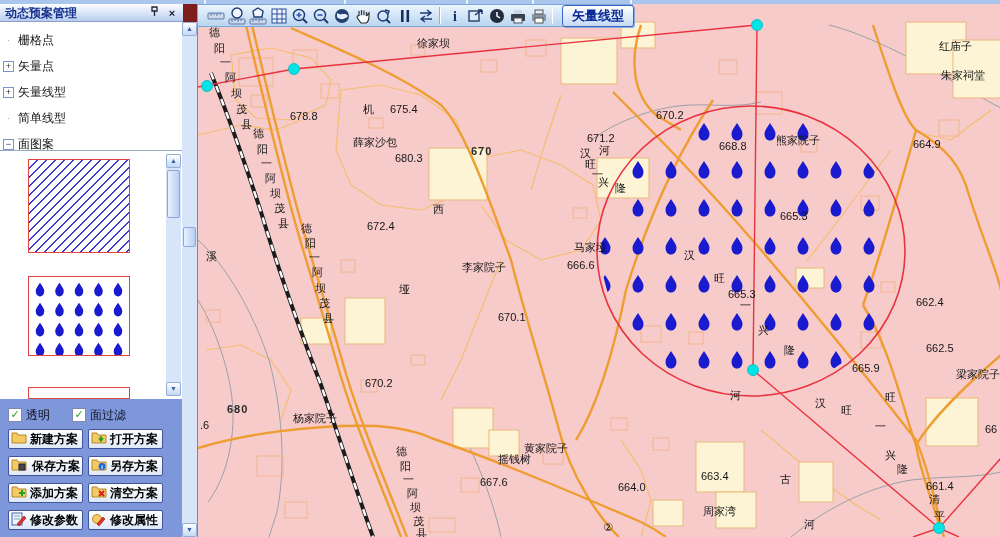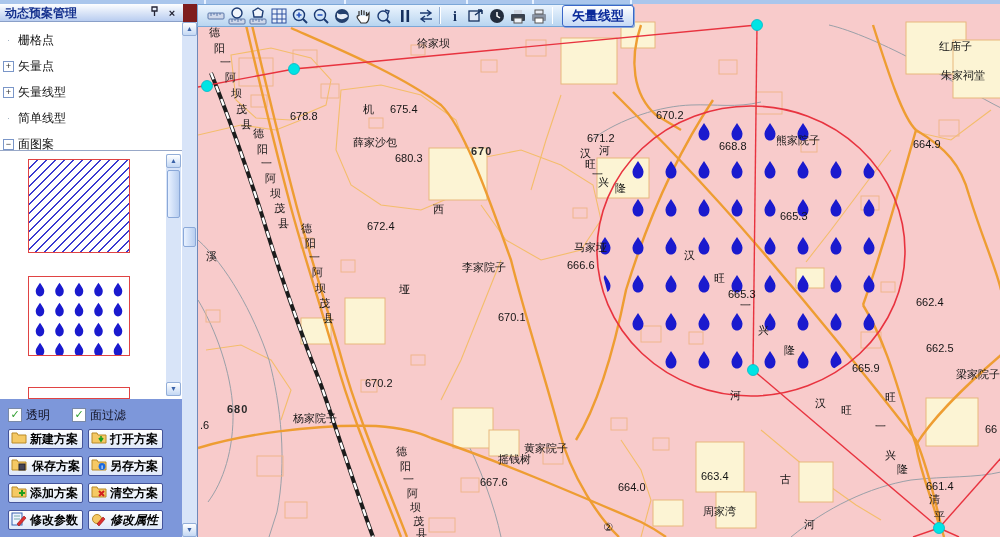--- a/index.html
+++ b/index.html
@@ -193,21 +193,21 @@
             <span class="albl">清空方案</span>
           </button>
           <button class="action-btn" style="left: 8px; top: 111px;">
             <span><svg width="16" height="16" viewBox="0 0 16 16">
                 <rect x="1" y="2" width="10" height="12" fill="#eef4ff" stroke="#3a62b0"></rect>
                 <path d="M3,5 h6 M3,8 h6" stroke="#7aa" stroke-width="1"></path>
                 <path d="M6,13 L13,5 L15,7 L8,15 Z" fill="#e03030" stroke="#901010" stroke-width=".6"></path>
               </svg></span>
             <span class="albl">修改参数</span>
           </button>
-          <button class="action-btn" style="left: 88px; top: 111px; font-style: italic;">
+          <button class="action-btn" style="left: 88px; top: 111px;">
             <span><svg width="16" height="16" viewBox="0 0 16 16">
                 <circle cx="6" cy="8" r="4.5" fill="#f5c964" stroke="#b98a28"></circle>
                 <path d="M6,13 L12,6 L14,8 L8,15 Z" fill="#e03030" stroke="#901010" stroke-width=".6"></path>
               </svg></span>
             <span class="albl">修改属性</span>
           </button>
         </div>
     </div>
 
     <div class="sb" style="left:182px;top:18px;width:15px;height:515px">

